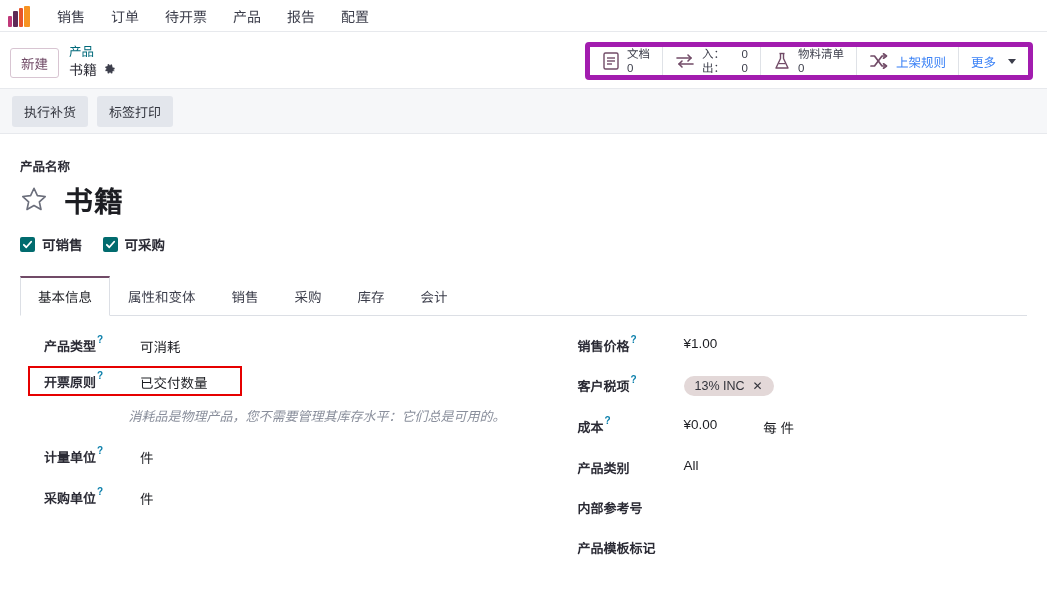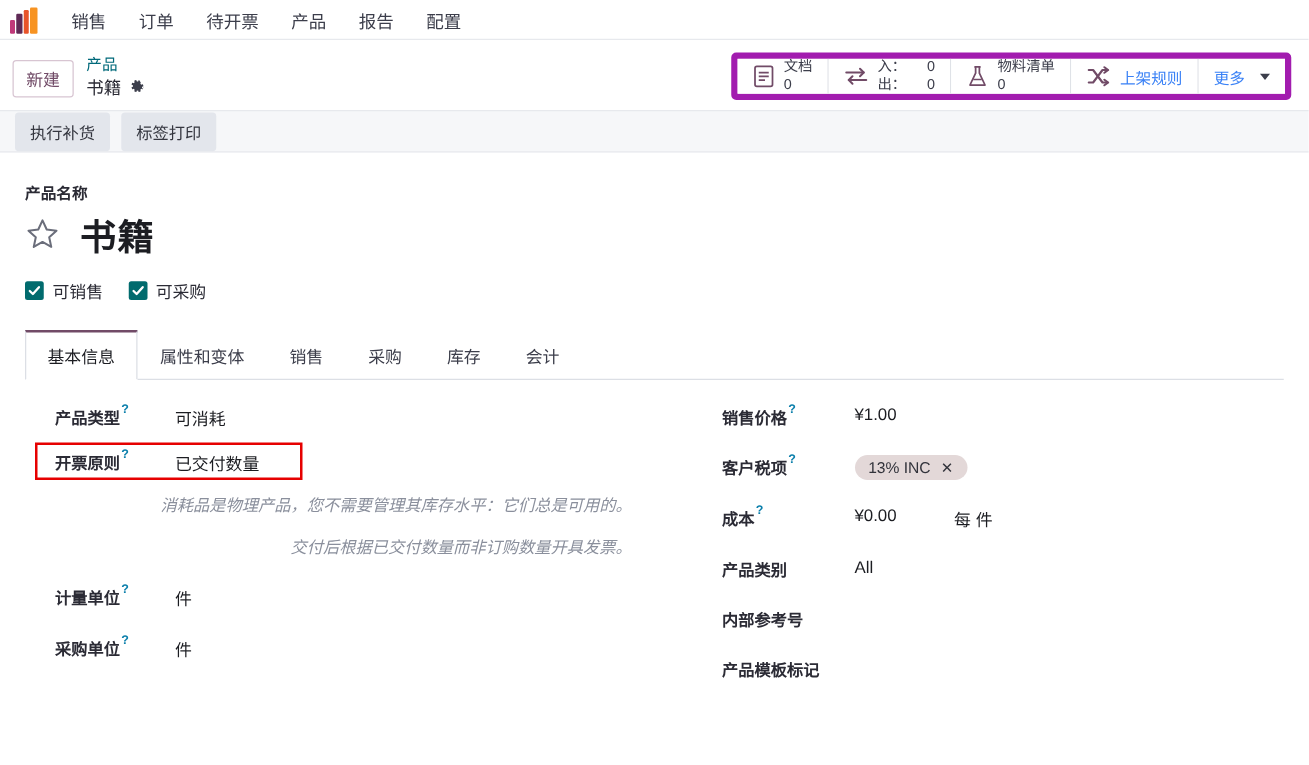--- a/index.html
+++ b/index.html
@@ -106,21 +106,21 @@
            border-top: 5px solid #3c3e4b; display:inline-block; margin-left: 5px; }
 
   
   .action-bar {
     background: #f6f7f9;
     border-top: 1px solid #e7e9ed;
     border-bottom: 1px solid #e7e9ed;
     padding: 9px 12px;
     display: flex;
     gap: 9px;
-    height: 34px;
+    height: 46px;
     align-items: center;
   }
   .btn-action {
     background: #e3e6ec;
     color: #34363f;
     border: none;
     border-radius: 3px;
     font-size: 13px;
     padding: 6px 12px;
     cursor: pointer;
@@ -138,21 +138,21 @@
   .title-row { display: flex; align-items: center; gap: 16px; margin-bottom: 14px; }
   .star-icon { cursor: pointer; color: #6b6e7b; display: inline-flex; }
   .product-title {
     font-size: 29px;
     font-weight: bold;
     color: #1c1d22;
     letter-spacing: 1px;
   }
 
   .checkbox-row { display: flex; align-items: center; gap: 20px; margin-bottom: 22px; }
-  .cb-wrap { display: flex; align-items: center; gap: 7px; cursor: pointer; }
+  .cb-wrap { display: flex; align-items: center; gap: 7px; cursor: pointer; font-weight: bold; }
   .cb {
     width: 15px; height: 15px;
     background: #016b6e;
     border-radius: 2px;
     display: flex; align-items: center; justify-content: center;
   }
   .cb svg { display: block; }
   .cb-label { font-size: 13.5px; color: #2b2b35; }
 
   
@@ -415,21 +415,20 @@
 
       <div class="frow tight">
         <span class="flabel">
           <span>开票原则</span>
           <span class="qmark">?</span>
         </span>
         <span class="fvalue">已交付数量</span>
       </div>
 
       <div class="helptext">消耗品是物理产品，您不需要管理其库存水平：它们总是可用的。</div>
-      <div class="helptext second">交付后根据已交付数量而非订购数量开具发票。</div>
 
       <div class="frow">
         <span class="flabel">
           <span>计量单位</span>
           <span class="qmark">?</span>
         </span>
         <span class="fvalue">件</span>
       </div>
 
       <div class="frow">

